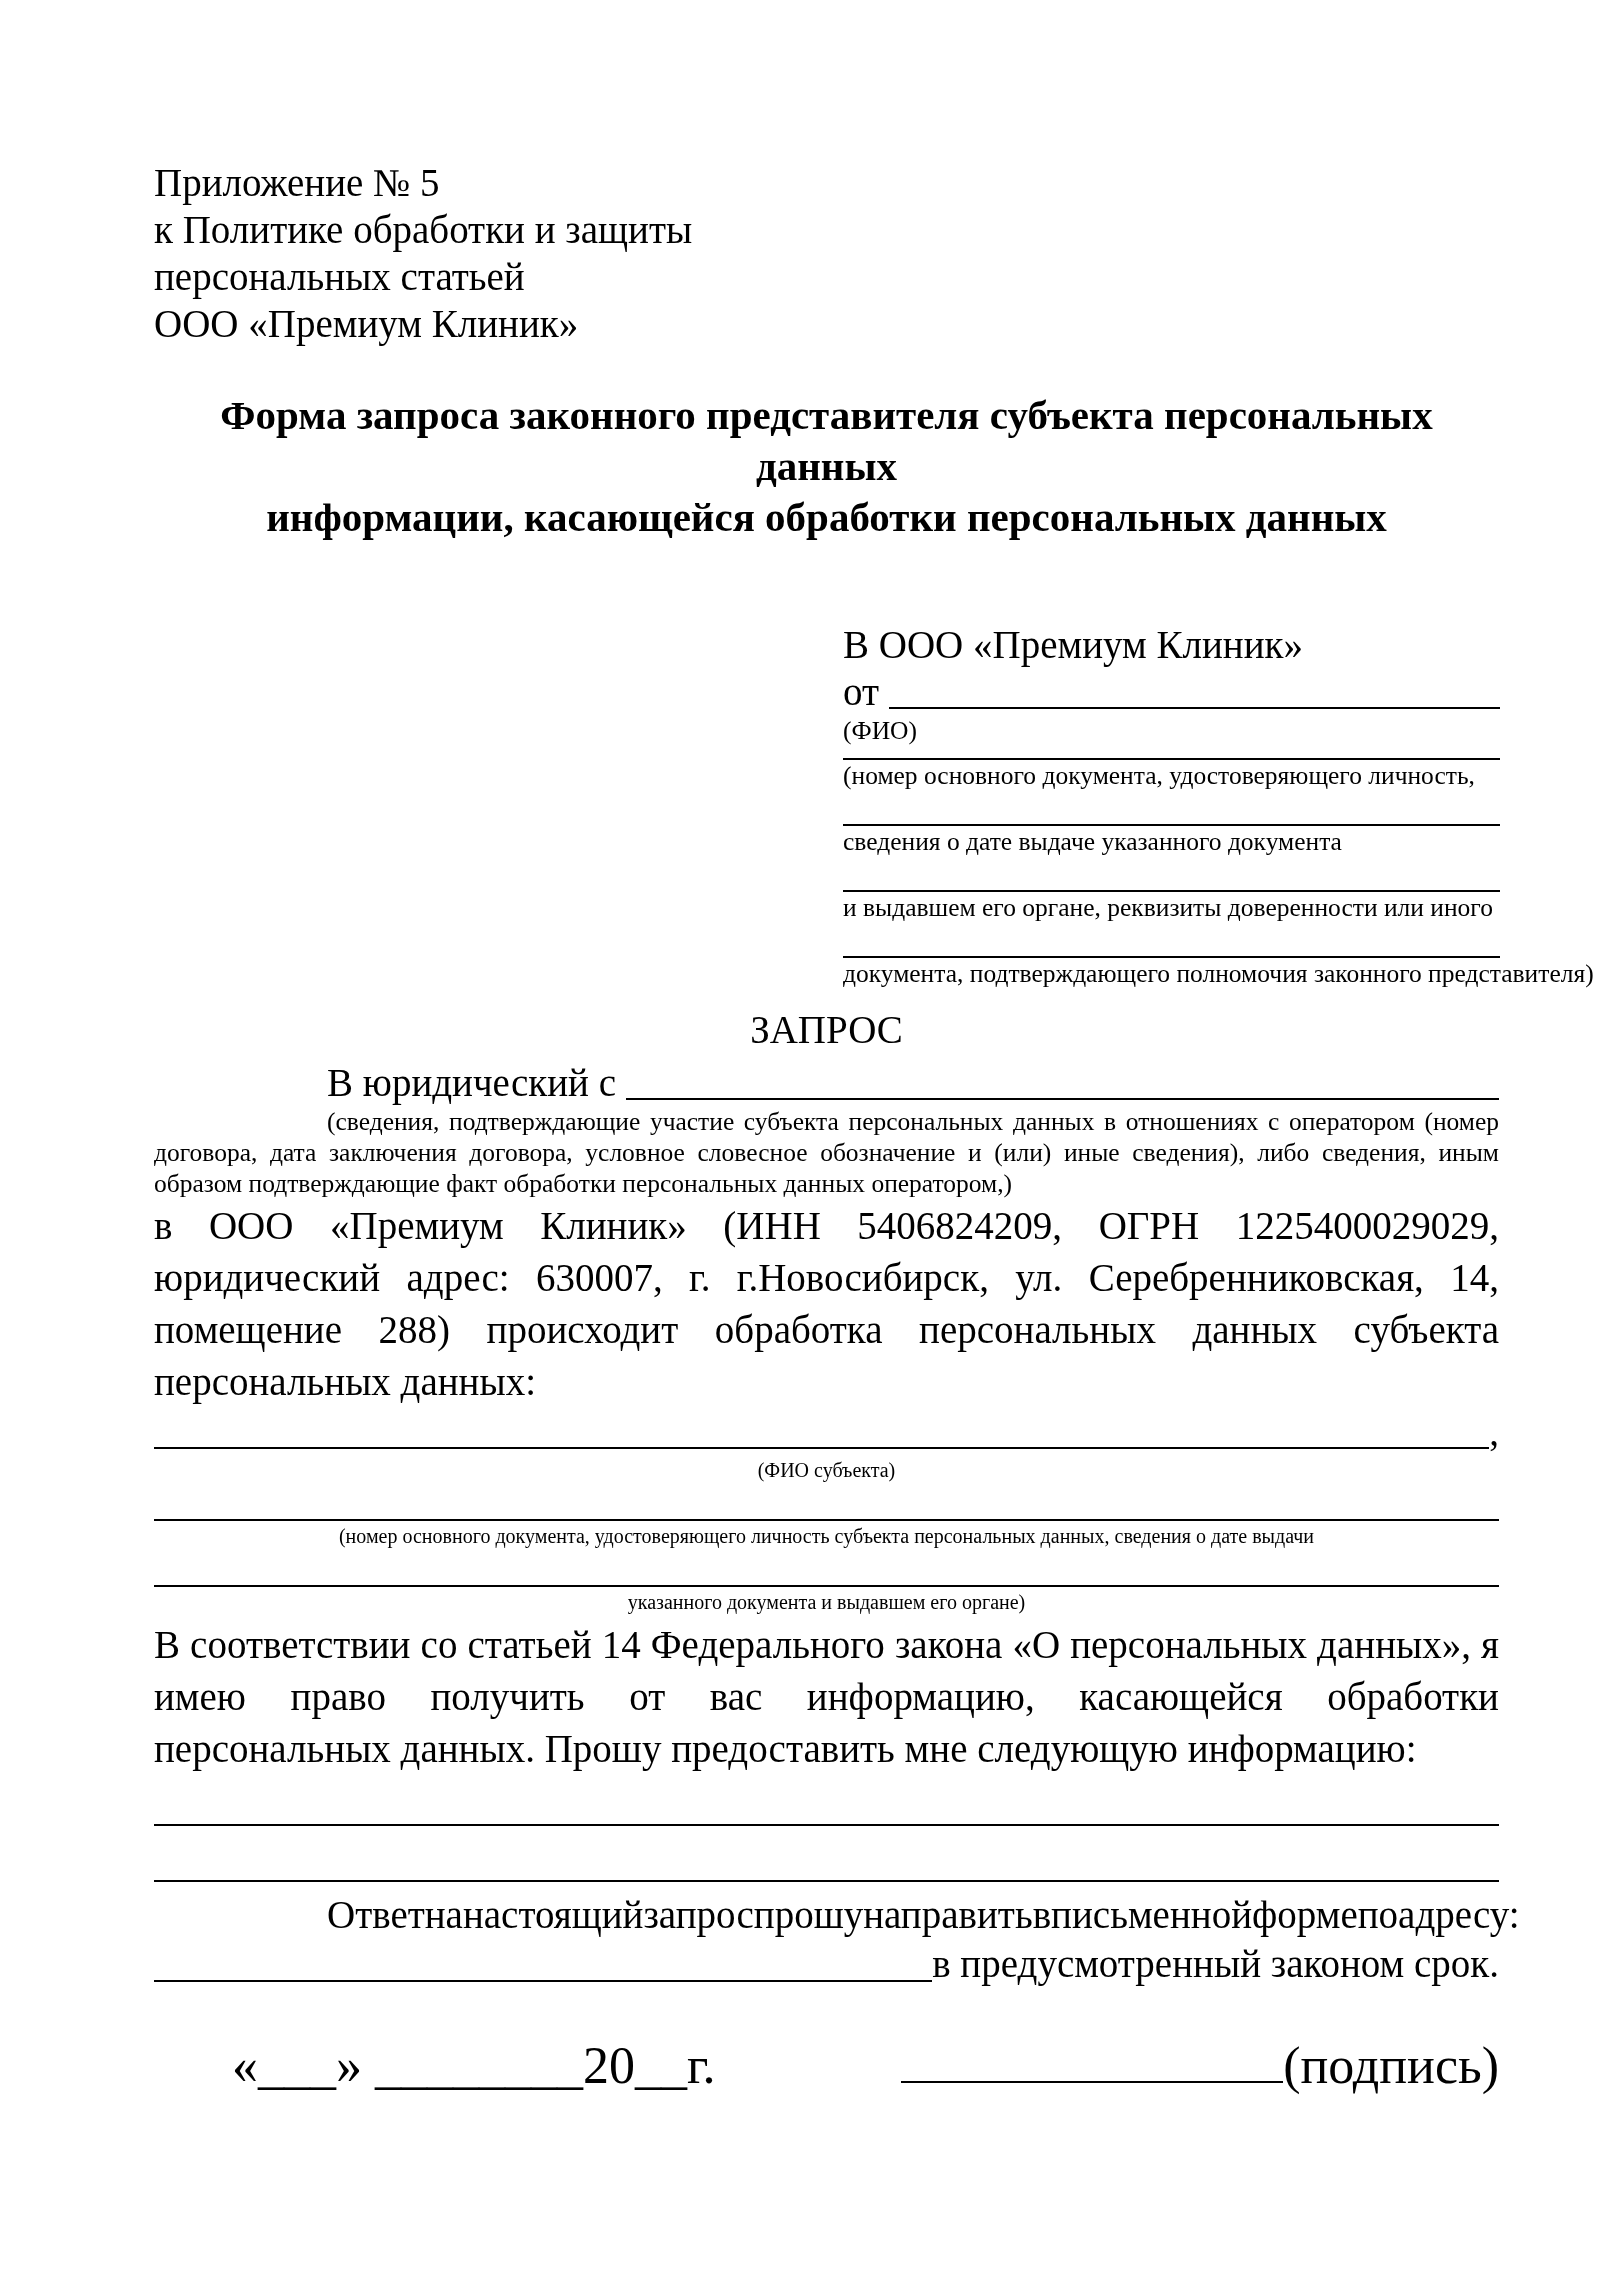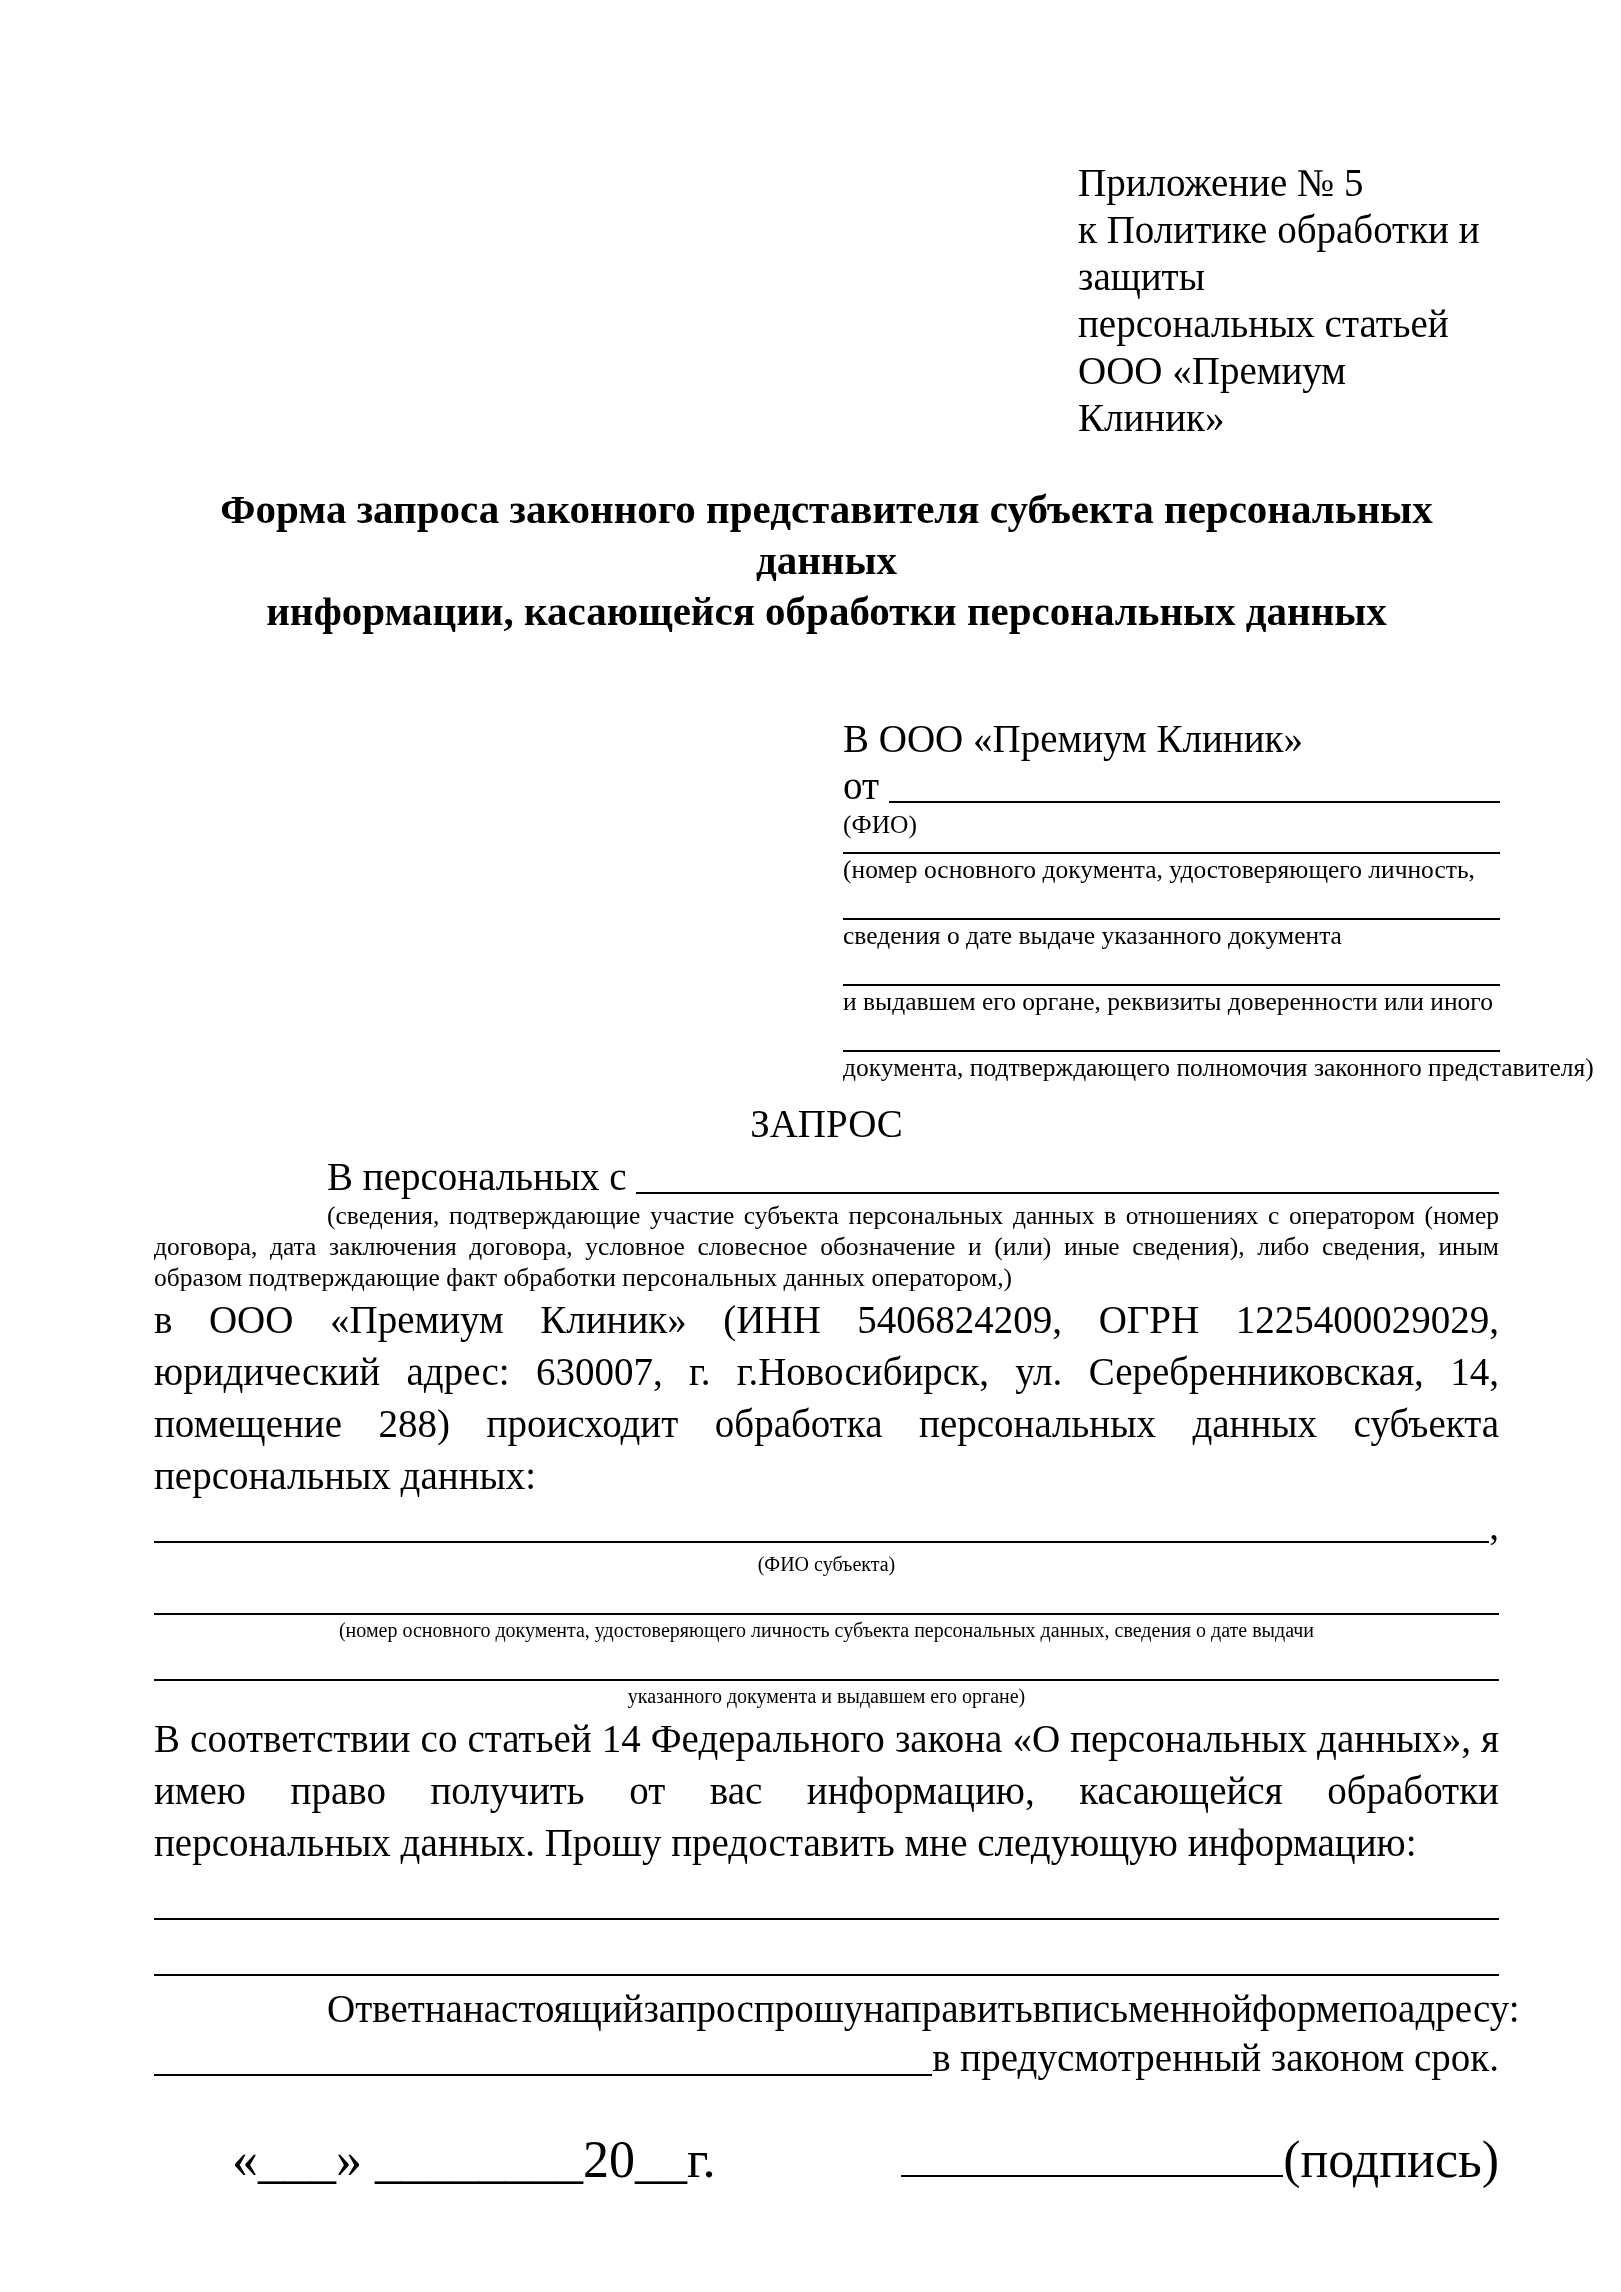--- a/index.html
+++ b/index.html
@@ -8,21 +8,21 @@
     width:1621px; height:2293px;
     margin:0 auto;
     background:#ffffff;
     color:#000000;
     font-family:"Liberation Serif","DejaVu Serif",serif;
     overflow:hidden;
   }
   .content { padding:159px 122px 0 154px; }
 
   
-  .hdr { margin-left:924px; font-size:39px; line-height:47px; }
+  .hdr { font-size:39px; line-height:47px; }
 
   
   .title { margin-top:43px; text-align:center; font-weight:bold; font-size:41px; line-height:51px; }
 
   
   .addr { margin-top:78px; margin-left:689px; width:657px; font-size:39px; line-height:47px; }
   .from-row { display:flex; }
   .fill { flex:1; border-bottom:2.9px solid #000; margin-bottom:5.9px; }
   .from-row .fill { margin-left:9.8px; }
   .cap { font-size:25.5px; line-height:31px; display:flex; }
@@ -102,21 +102,21 @@
 
       <div class="rule"></div>
       <div class="cap">
           <span>документа, подтверждающего полномочия законного представителя)</span>
         </div>
     </div>
 
     <div class="zapros">ЗАПРОС</div>
 
     <div class="intro">
-      <span>В персональных с</span>
+      <span>В юридический с</span>
       <div class="fill"></div>
     </div>
 
     <div class="note">(сведения, подтверждающие участие субъекта персональных данных в отношениях с оператором (номер договора, дата заключения договора, условное словесное обозначение и (или) иные сведения), либо сведения, иным образом подтверждающие факт обработки персональных данных оператором,)</div>
 
     <div class="para">в ООО «Премиум Клиник» (ИНН 5406824209, ОГРН 1225400029029, юридический адрес: 630007, г. г.Новосибирск, ул. Серебренниковская, 14, помещение 288) происходит обработка персональных данных субъекта персональных данных:</div>
 
     <div class="comma-row">
       <div class="fill"></div>
       <span>,</span>

